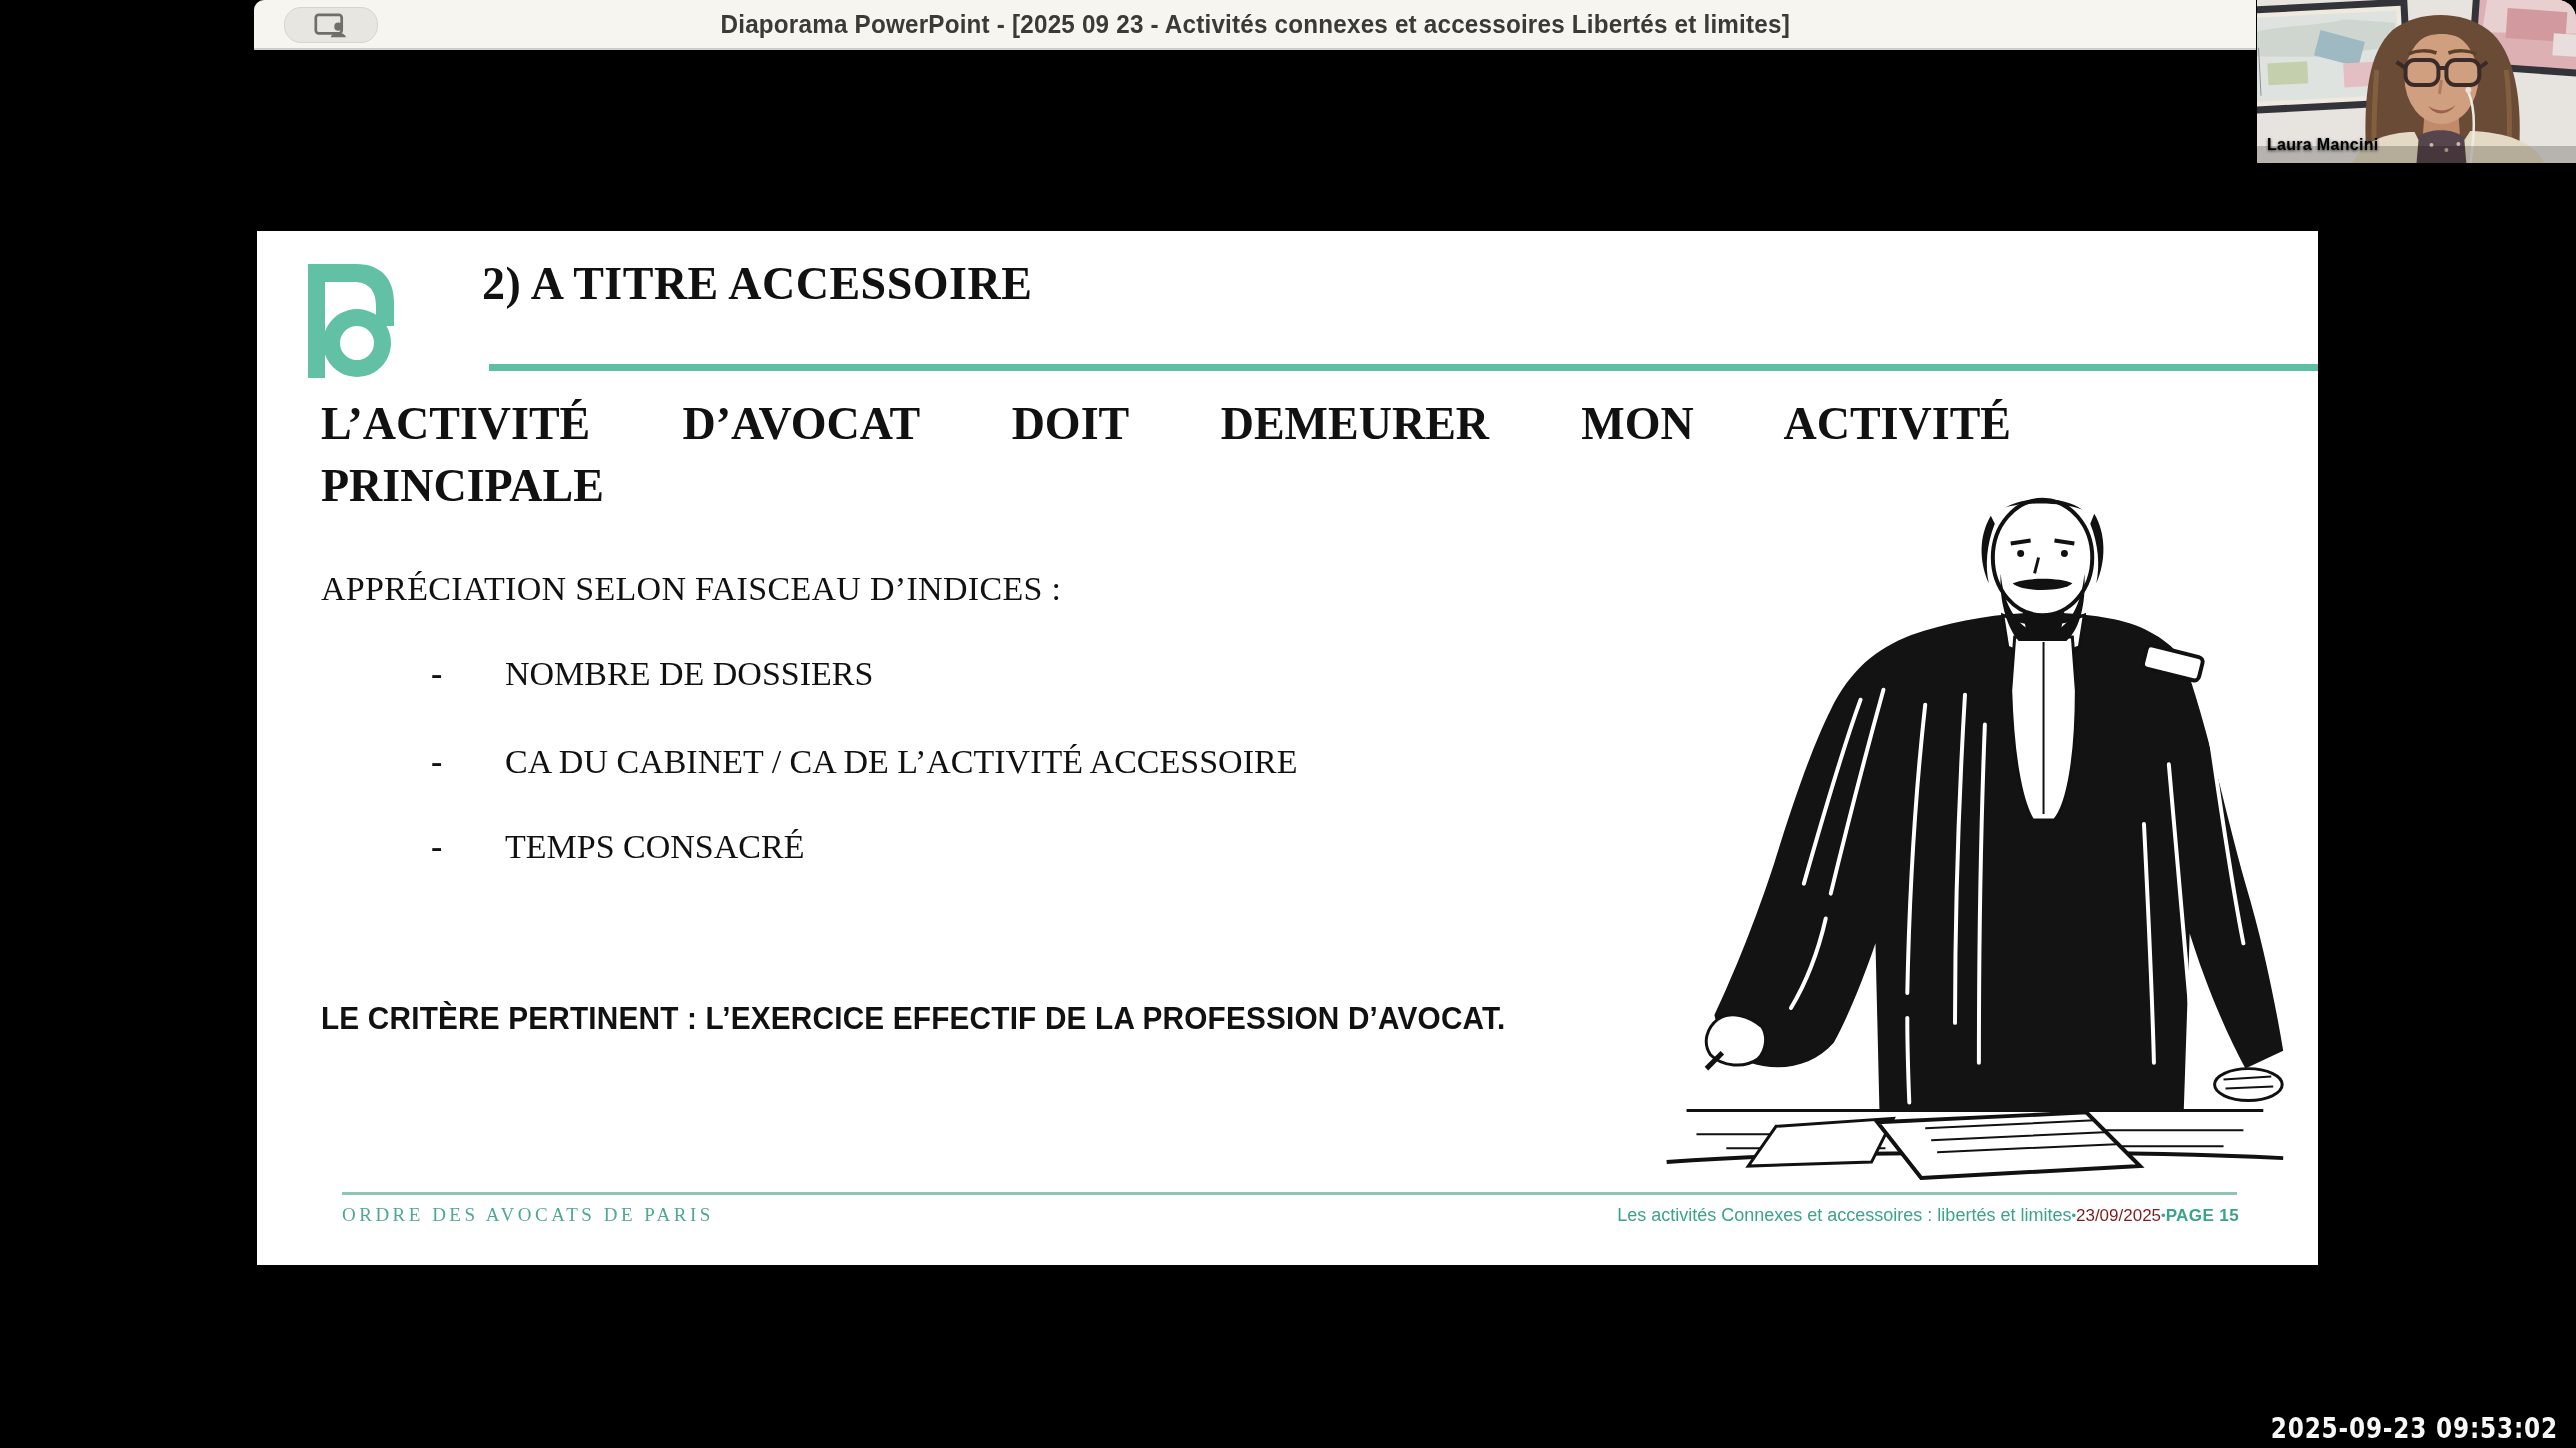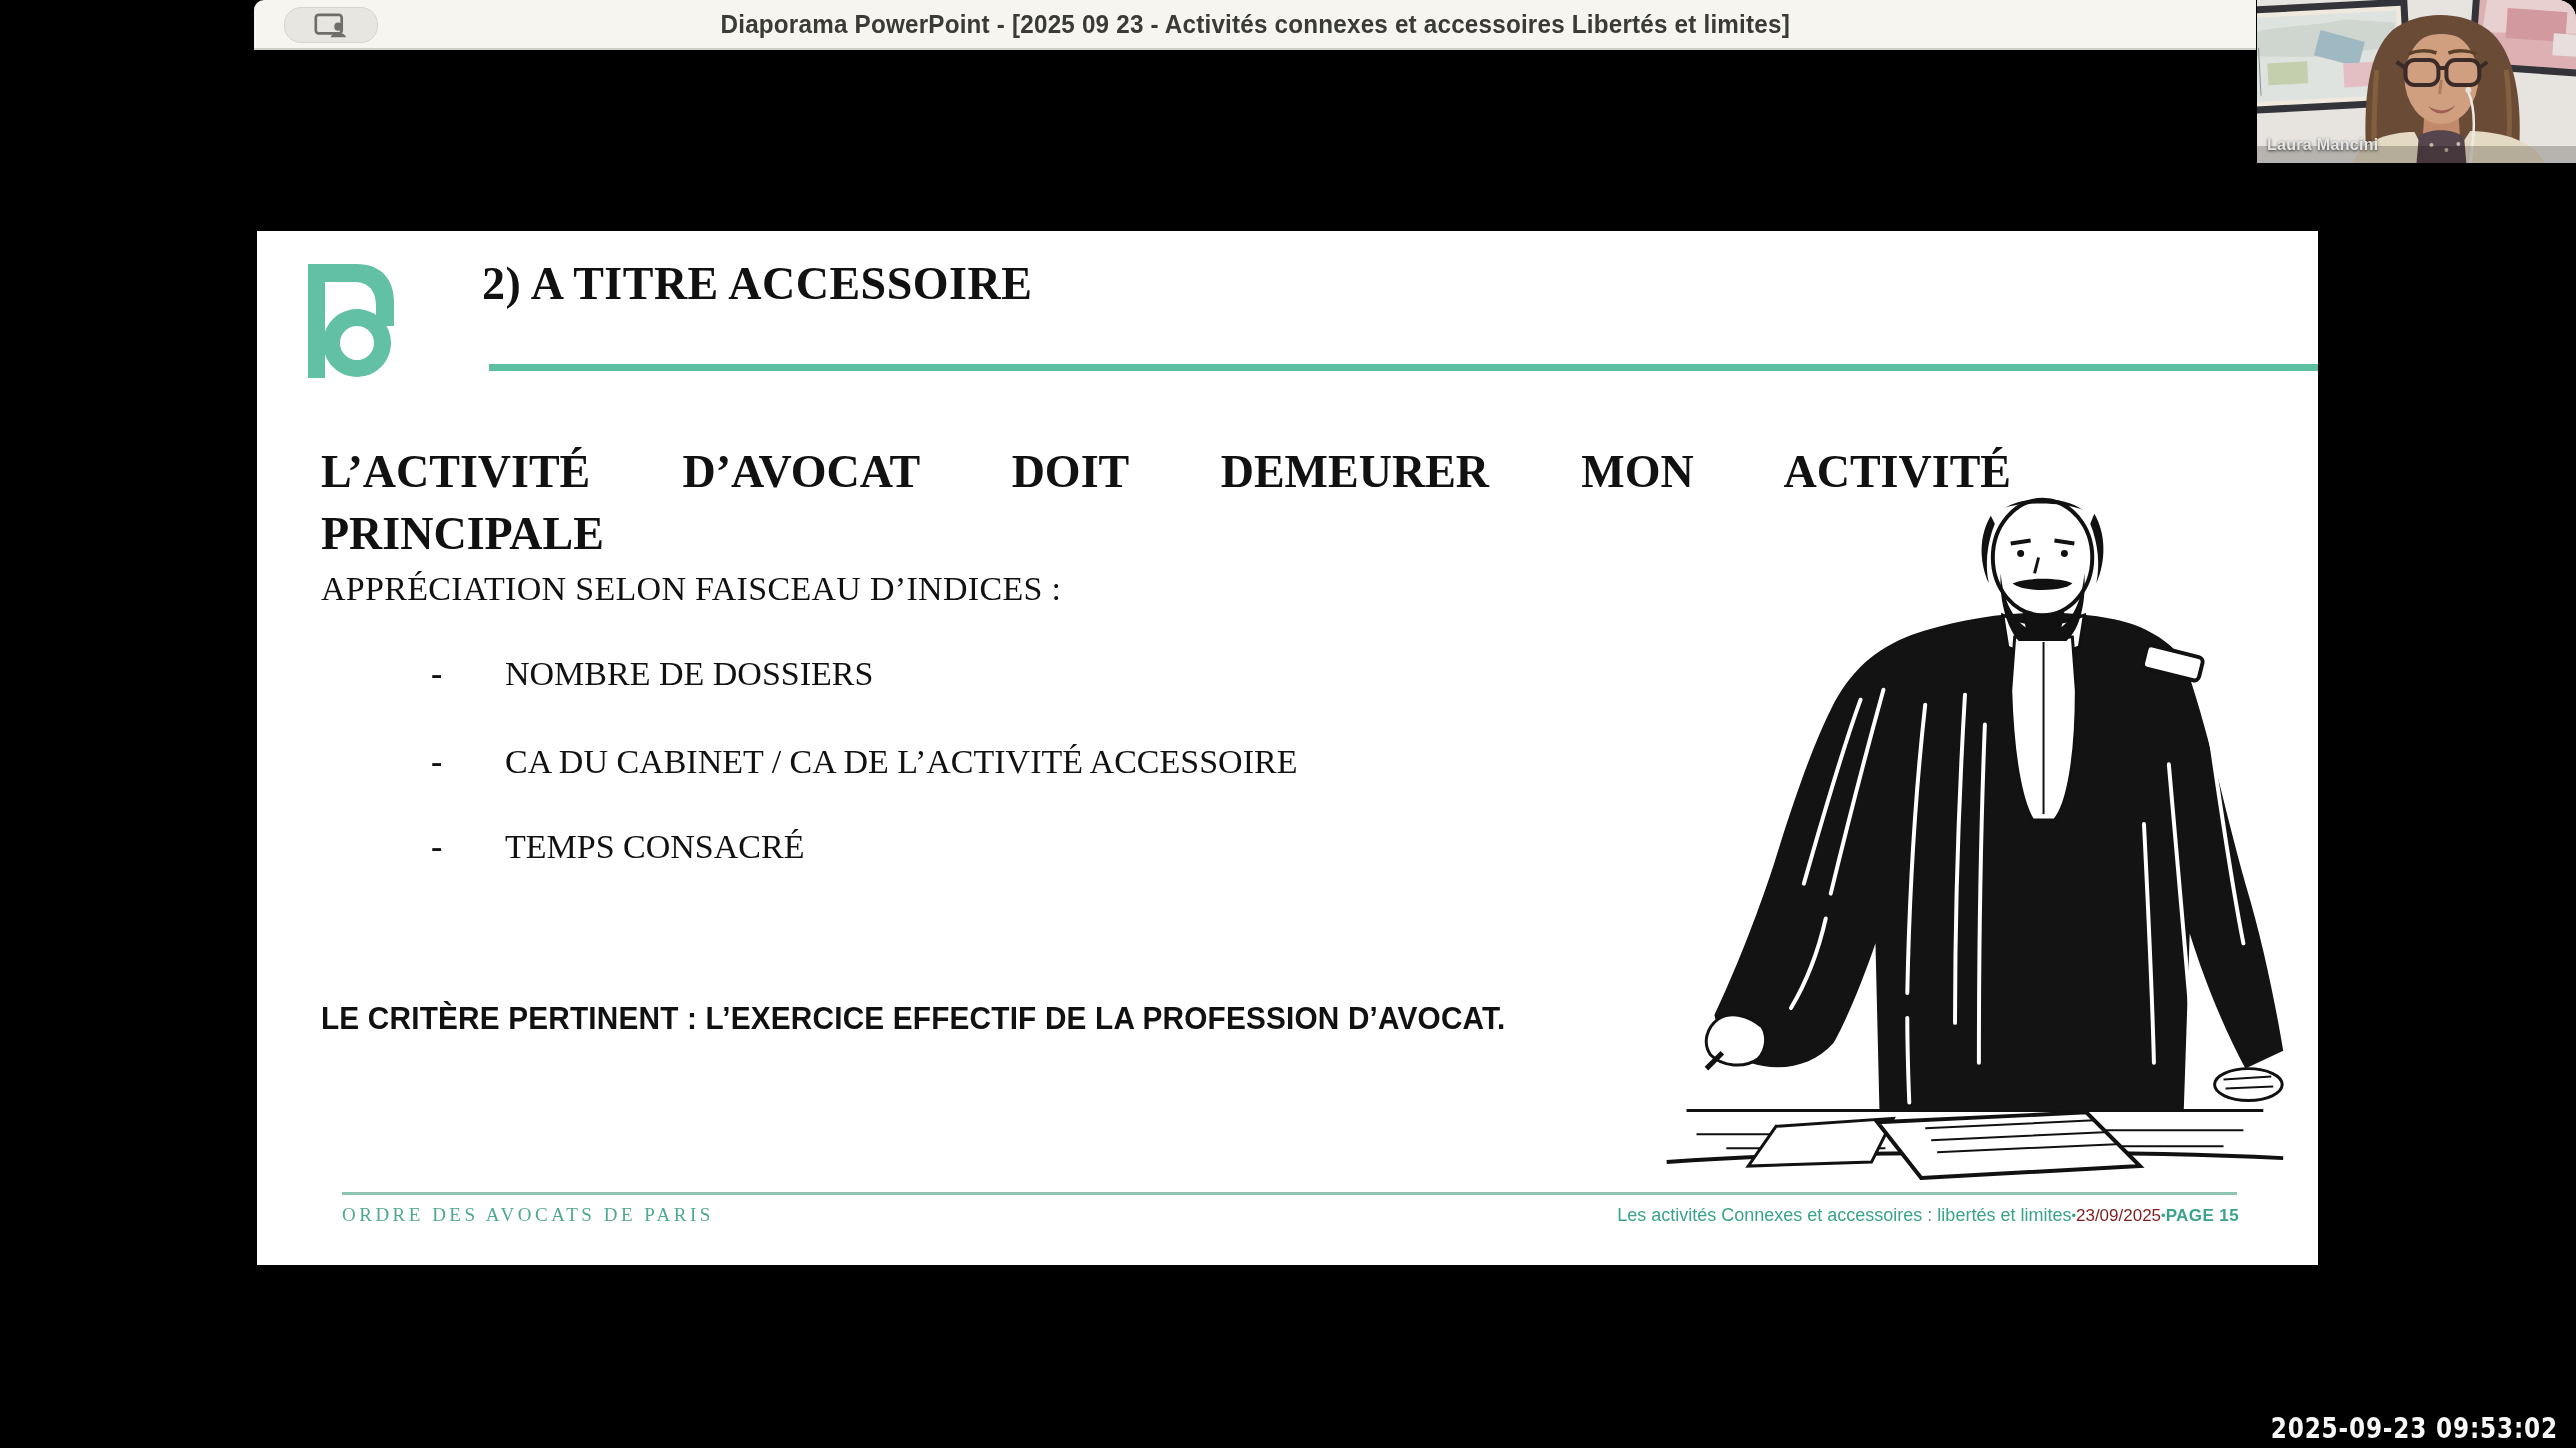--- a/index.html
+++ b/index.html
@@ -13,30 +13,30 @@
             background:#f6f5f0;border-radius:10px 0 0 0;border-bottom:2px solid #cfcdc8;
             display:flex;align-items:center;justify-content:center;}
   #presenter-btn{position:absolute;left:30px;top:7px;width:92px;height:34px;border-radius:17px;
                  background:#e8e6e1;border:1px solid #d6d4cf;display:flex;align-items:center;justify-content:center;cursor:pointer;}
   #window-title{font-size:25px;font-weight:bold;color:#3a3a37;letter-spacing:0.2px;
                 transform:scaleX(.97);white-space:nowrap;}
 
   
   #webcam{position:absolute;left:2257px;top:0;width:319px;height:163px;background:#777;overflow:hidden;}
   #webcam svg{display:block;width:319px;height:163px;}
-  #participant-name{position:absolute;left:10px;bottom:9px;color:#e5e5e5;font-size:16px;font-weight:bold;
+  #participant-name{position:absolute;left:10px;bottom:9px;color:#000000;font-size:16px;font-weight:bold;
                     text-shadow:0 1px 3px rgba(0,0,0,.75);letter-spacing:0.3px;}
 
   
   #slide{position:absolute;left:257px;top:231px;width:2061px;height:1034px;background:#fff;color:#111;}
   #bar-logo{position:absolute;left:40px;top:31px;width:102px;height:118px;}
   #section-title{position:absolute;left:225px;top:26px;font-size:46px;font-weight:bold;letter-spacing:0.5px;}
   #title-rule{position:absolute;left:232px;top:133px;width:1829px;height:7px;background:#5ec0a3;}
   #main-heading{position:absolute;left:64px;top:162px;width:1690px;font-size:46px;font-weight:bold;line-height:62px;}
-  #main-heading .jline{text-align:justify;text-align-last:justify;margin-top:48px;}
+  #main-heading .jline{text-align:justify;text-align-last:justify;}
   #intro-line{position:absolute;left:64px;top:339px;font-size:34px;letter-spacing:0.3px;}
   .bullet-row{position:absolute;left:174px;font-size:34px;white-space:nowrap;}
   .bullet-row .dash{display:inline-block;width:74px;font-weight:bold;}
   #key-line{position:absolute;left:64px;top:769px;font-size:32px;font-weight:bold;
             transform:scaleX(.93);transform-origin:left center;white-space:nowrap;letter-spacing:0.2px;}
   #lawyer-art{position:absolute;left:1369px;top:235px;width:670px;height:714px;}
   #footer-rule{position:absolute;left:85px;top:961px;width:1895px;height:3px;background:#8fc3b4;}
   #footer-left{position:absolute;left:85px;top:973px;font-size:19px;letter-spacing:3.5px;color:#4fa893;}
   #footer-right{position:absolute;right:79px;top:974px;display:flex;align-items:center;
                 font-size:18px;color:#3aa38c;white-space:nowrap;}

